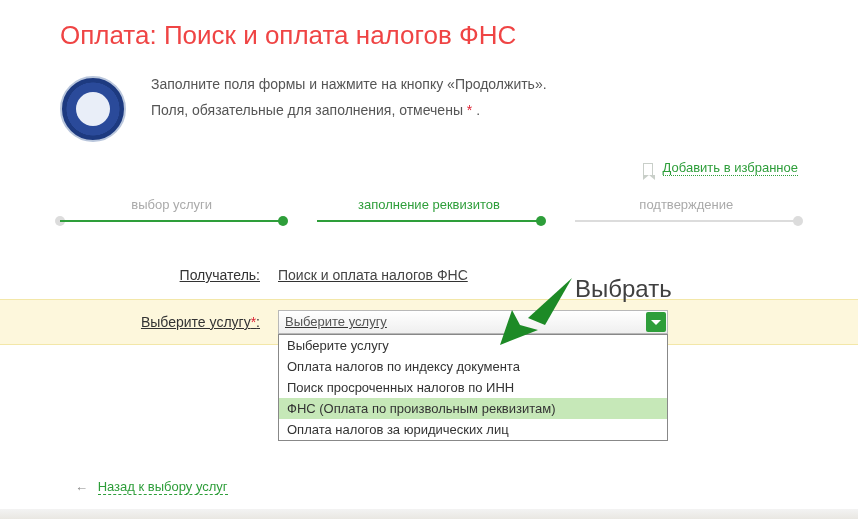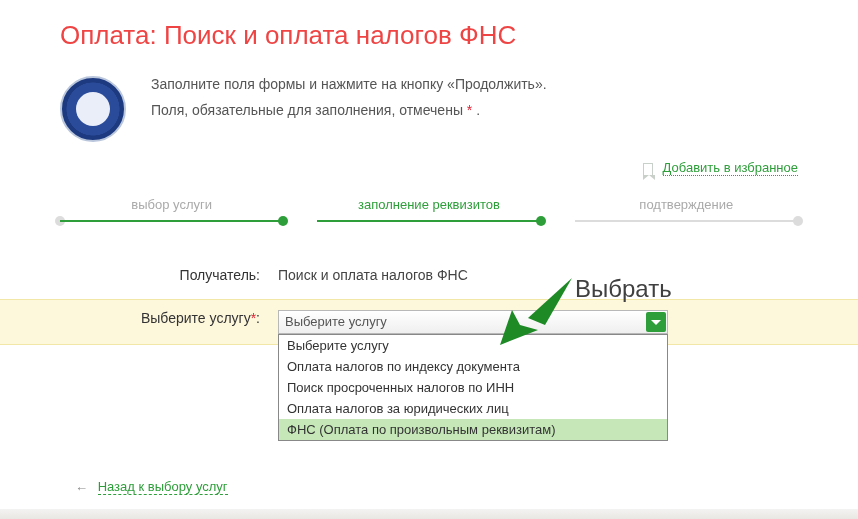--- a/index.html
+++ b/index.html
@@ -124,22 +124,24 @@
     content:"";
     position:absolute;
     bottom:0; left:-5px;
     width:10px; height:10px;
     border-radius:50%;
     background:#dcdcdc;
   }
   
   .form-row {
     display:flex;
+    align-items:center;
     padding: 6px 0;
     font-size: 14px;
+    text-decoration: underline;
   }
   .form-row .label {
     flex: 0 0 200px;
     text-align: right;
     margin-right: 18px;
     color:#333;
   }
   .form-row .value { flex:1; color:#444; }
   .highlight-row {
     background: #fdf7dc;
@@ -273,22 +275,22 @@
       </div>
       <div class="value" style="position:relative;">
         <div class="select">
           <span>Выберите услугу</span>
           <span class="arrow-btn"></span>
         </div>
         <div class="dropdown" id="dropdown">
             <div class="opt">Выберите услугу</div>
             <div class="opt">Оплата налогов по индексу документа</div>
             <div class="opt">Поиск просроченных налогов по ИНН</div>
+            <div class="opt highlight">ФНС (Оплата по произвольным реквизитам)</div>
             <div class="opt">Оплата налогов за юридических лиц</div>
-            <div class="opt highlight">ФНС (Оплата по произвольным реквизитам)</div>
           </div>
       </div>
     </div>
   </div>
 
 </div>
 
 <div class="annotation-label" style="left:575px; top:275px;">Выбрать</div>
 <svg class="annotation-arrow" style="left:490px; top:270px;" width="90" height="80">
   <defs></defs>

